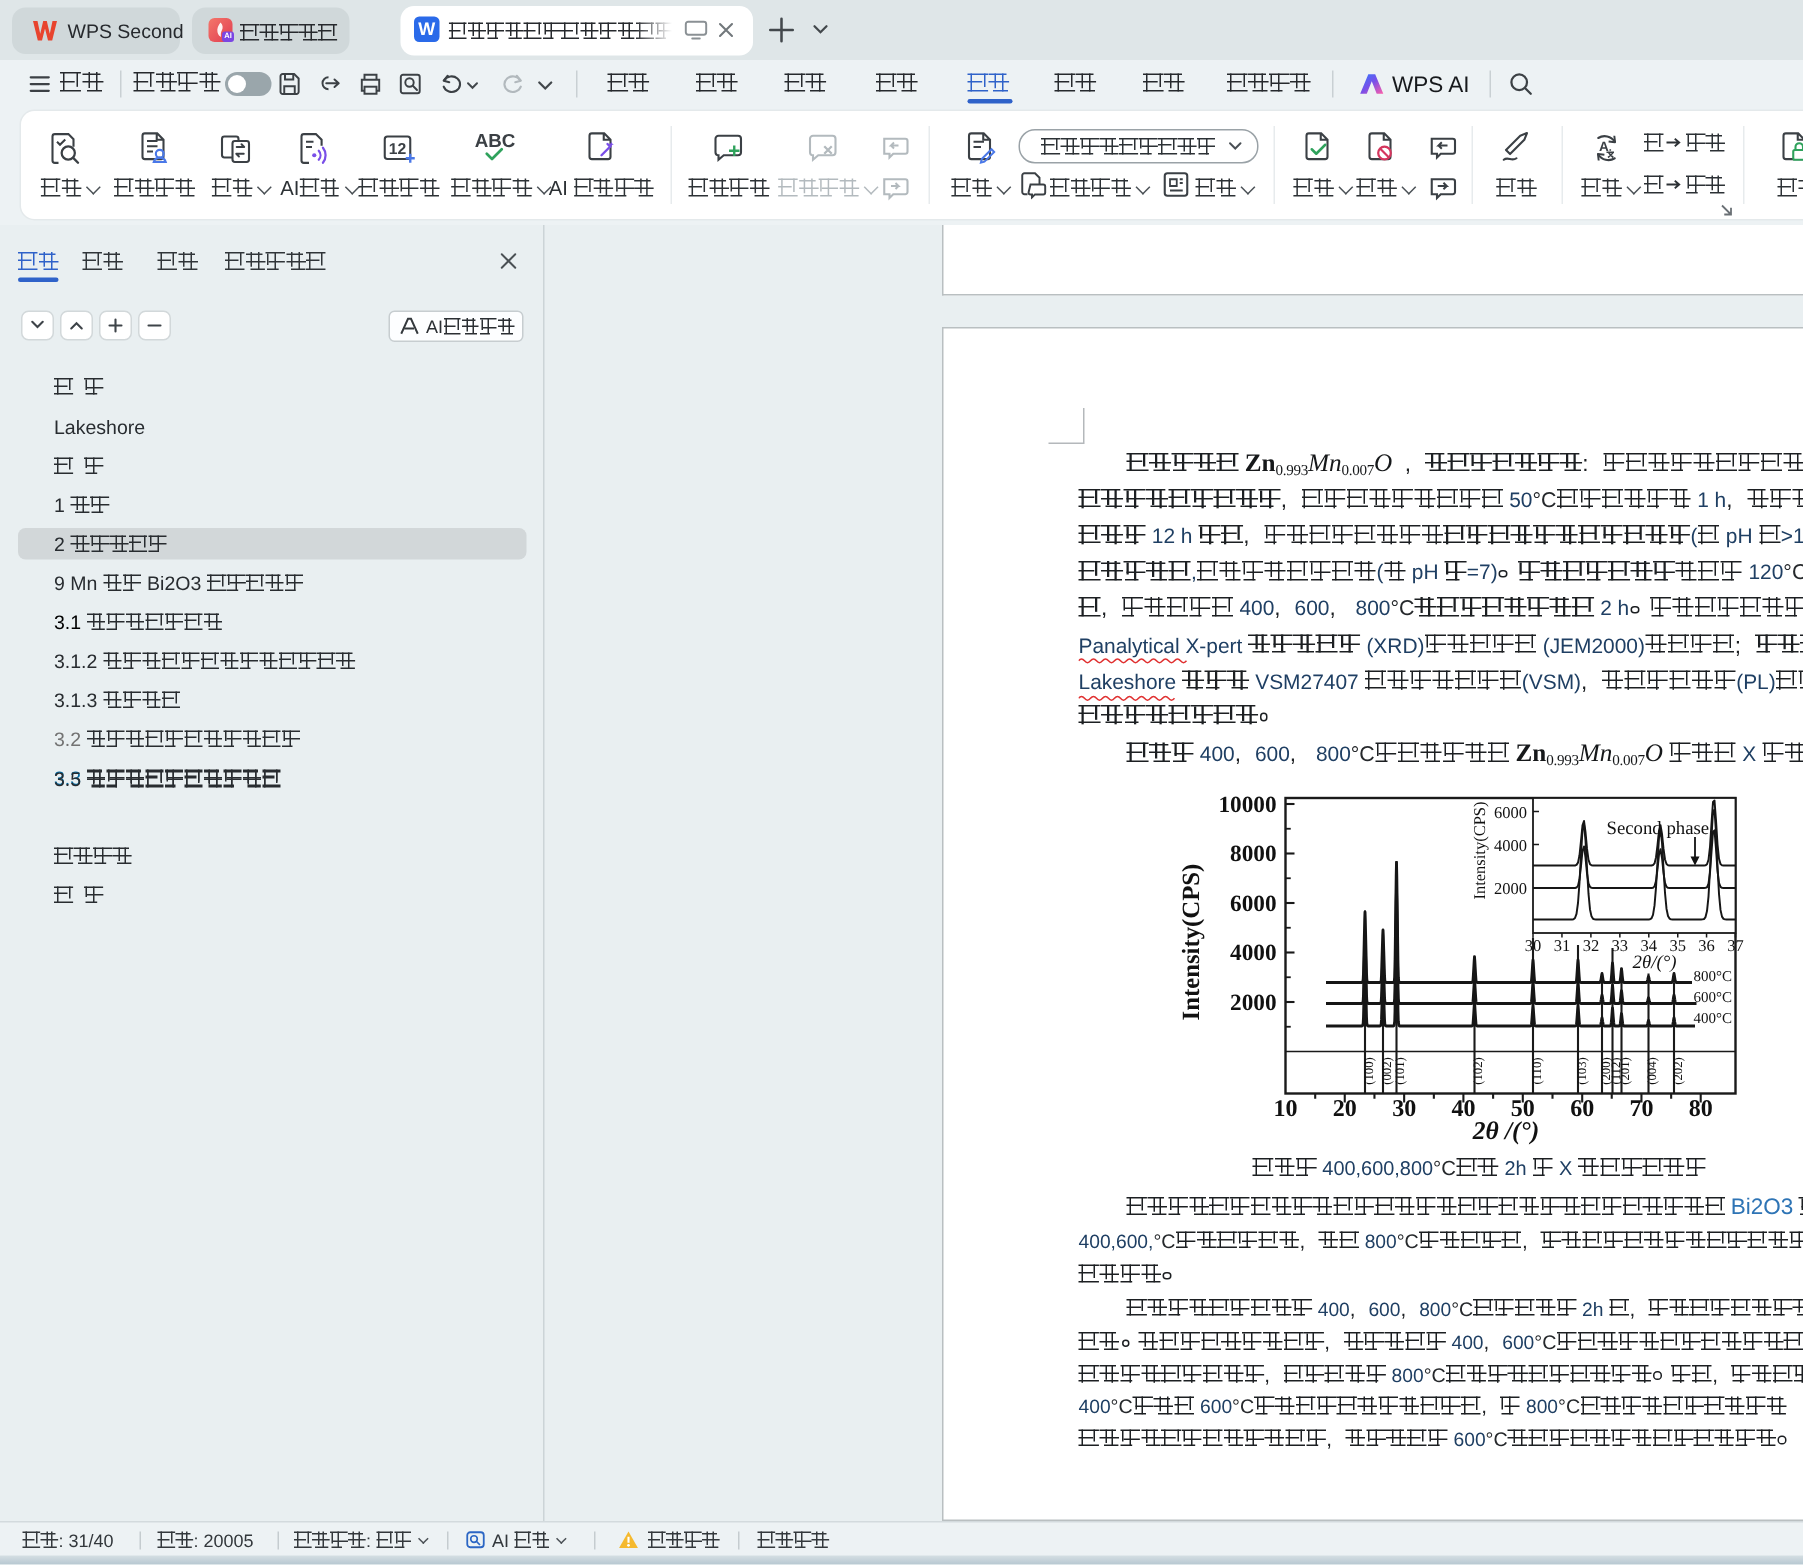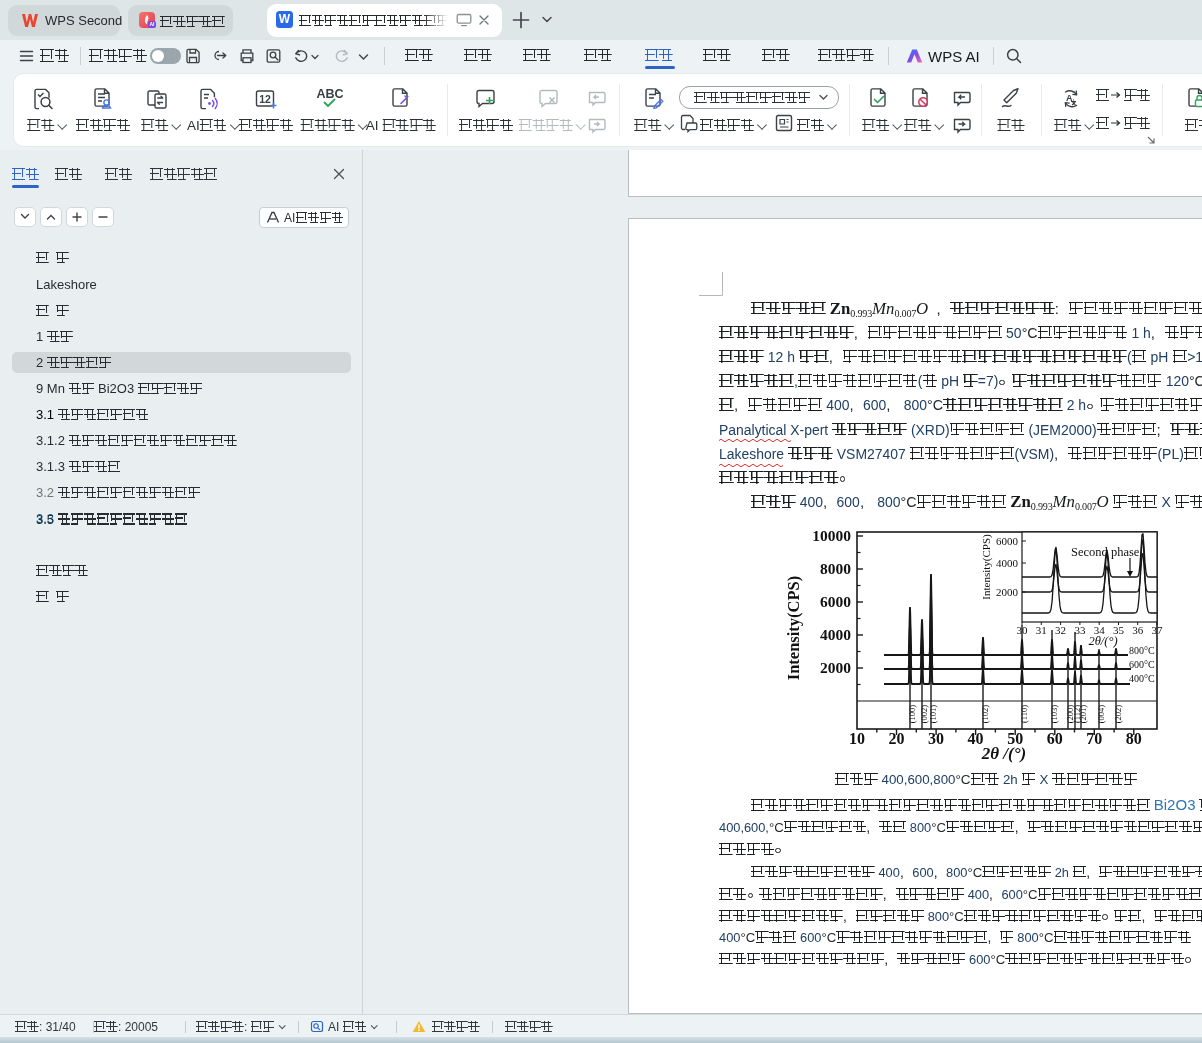--- a/index.html
+++ b/index.html
@@ -440,21 +440,21 @@
 <div class="abs row" style="left:719px;top:839px;font-size:13.8px;line-height:22px;--k:#1c1f22;color:#1c1f22"><i class="c"></i><i class="c"></i><i class="c"></i><i class="c"></i><i class="po"></i></div>
 <div class="abs row" style="left:751px;top:861.6px;font-size:13.8px;line-height:22px;--k:#1c1f22;color:#1c1f22"><i class="c"></i><i class="c"></i><i class="c"></i><i class="c"></i><i class="c"></i><i class="c"></i><i class="c"></i><i class="c"></i><i class="c"></i><i class="hs"></i><span class="n" style="font-size:.93em">400</span><i class="p">,</i><span class="n" style="font-size:.93em">600</span><i class="p">,</i><span class="n" style="font-size:.93em">800</span><span style="font-size:.95em;color:#26292c">°C</span><i class="c"></i><i class="c"></i><i class="c"></i><i class="c"></i><i class="c"></i><i class="hs"></i><span class="n" style="font-size:.93em">2h</span><i class="hs"></i><i class="c"></i><i class="p">,</i><i class="c"></i><i class="c"></i><i class="c"></i><i class="c"></i><i class="c"></i><i class="c"></i><i class="c"></i><i class="c"></i></div>
 <div class="abs row" style="left:719px;top:884px;font-size:13.8px;line-height:22px;--k:#1c1f22;color:#1c1f22"><i class="c"></i><i class="c"></i><i class="po"></i><i class="c"></i><i class="c"></i><i class="c"></i><i class="c"></i><i class="c"></i><i class="c"></i><i class="c"></i><i class="c"></i><i class="c"></i><i class="p">,</i><i class="c"></i><i class="c"></i><i class="c"></i><i class="c"></i><i class="c"></i><i class="hs"></i><span class="n" style="font-size:.93em">400</span><i class="p">,</i><span class="n" style="font-size:.93em">600</span><span style="font-size:.95em;color:#26292c">°C</span><i class="c"></i><i class="c"></i><i class="c"></i><i class="c"></i><i class="c"></i><i class="c"></i><i class="c"></i><i class="c"></i><i class="c"></i><i class="c"></i><i class="c"></i><i class="c"></i></div>
 <div class="abs row" style="left:719px;top:905.7px;font-size:13.8px;line-height:22px;--k:#1c1f22;color:#1c1f22"><i class="c"></i><i class="c"></i><i class="c"></i><i class="c"></i><i class="c"></i><i class="c"></i><i class="c"></i><i class="c"></i><i class="c"></i><i class="p">,</i><i class="c"></i><i class="c"></i><i class="c"></i><i class="c"></i><i class="c"></i><i class="hs"></i><span class="n" style="font-size:.93em">800</span><span style="font-size:.95em;color:#26292c">°C</span><i class="c"></i><i class="c"></i><i class="c"></i><i class="c"></i><i class="c"></i><i class="c"></i><i class="c"></i><i class="c"></i><i class="c"></i><i class="c"></i><i class="po"></i><i class="c"></i><i class="c"></i><i class="p">,</i><i class="c"></i><i class="c"></i><i class="c"></i><i class="c"></i></div>
 <div class="abs row" style="left:719px;top:927.3px;font-size:13.8px;line-height:22px;--k:#1c1f22;color:#1c1f22"><span class="n" style="font-size:.93em">400</span><span style="font-size:.95em;color:#26292c">°C</span><i class="c"></i><i class="c"></i><i class="c"></i><i class="hs"></i><span class="n" style="font-size:.93em">600</span><span style="font-size:.95em;color:#26292c">°C</span><i class="c"></i><i class="c"></i><i class="c"></i><i class="c"></i><i class="c"></i><i class="c"></i><i class="c"></i><i class="c"></i><i class="c"></i><i class="c"></i><i class="c"></i><i class="p">,</i><i class="c"></i><i class="hs"></i><span class="n" style="font-size:.93em">800</span><span style="font-size:.95em;color:#26292c">°C</span><i class="c"></i><i class="c"></i><i class="c"></i><i class="c"></i><i class="c"></i><i class="c"></i><i class="c"></i><i class="c"></i><i class="c"></i><i class="c"></i></div>
 <div class="abs row" style="left:719px;top:948.6px;font-size:13.8px;line-height:22px;--k:#1c1f22;color:#1c1f22"><i class="c"></i><i class="c"></i><i class="c"></i><i class="c"></i><i class="c"></i><i class="c"></i><i class="c"></i><i class="c"></i><i class="c"></i><i class="c"></i><i class="c"></i><i class="c"></i><i class="p">,</i><i class="c"></i><i class="c"></i><i class="c"></i><i class="c"></i><i class="c"></i><i class="hs"></i><span class="n" style="font-size:.93em">600</span><span style="font-size:.95em;color:#26292c">°C</span><i class="c"></i><i class="c"></i><i class="c"></i><i class="c"></i><i class="c"></i><i class="c"></i><i class="c"></i><i class="c"></i><i class="c"></i><i class="c"></i><i class="c"></i><i class="c"></i><i class="c"></i><i class="po"></i></div>
 <div class="abs" style="left:0;top:1014px;width:1202px;height:29px;background:#edf2f4;border-top:1px solid #d3dadd"></div>
 <div class="abs" style="left:0;top:1037px;width:1202px;height:6px;background:linear-gradient(#d5dfe3,#b7c7d1)"></div>
 <div class="abs row" style="left:15px;top:1020px;font-size:12px;--k:#33383c;color:#33383c"><i class="c"></i><i class="c"></i>: 31/40</div>
 <div class="abs" style="left:93px;top:1021px;width:1px;height:12px;background:#c5cccf"></div>
-<div class="abs row" style="left:94px;top:1020px;font-size:12px;--k:#33383c;color:#33383c"><i class="c"></i><i class="c"></i>: 20005</div>
+<div class="abs row" style="left:105px;top:1020px;font-size:12px;--k:#33383c;color:#33383c"><i class="c"></i><i class="c"></i>: 20005</div>
 <div class="abs" style="left:185px;top:1021px;width:1px;height:12px;background:#c5cccf"></div>
 <div class="abs row" style="left:196px;top:1020px;font-size:12px;--k:#33383c;color:#33383c"><i class="c"></i><i class="c"></i><i class="c"></i><i class="c"></i>: <i class="c"></i><i class="c"></i><i style="display:inline-block;width:5px;height:5px;border-right:1.4px solid #4a5055;border-bottom:1.4px solid #4a5055;transform:rotate(45deg) translateY(-1px);vertical-align:2px;margin-left:4px"></i></div>
 <div class="abs" style="left:298px;top:1021px;width:1px;height:12px;background:#c5cccf"></div>
 <svg class="abs" style="left:310px;top:1020px" width="14" height="13" viewBox="0 0 14 13">
 <rect x="1.5" y="1.5" width="11" height="10" rx="2" fill="none" stroke="#2c66c4" stroke-width="1.2"></rect>
 <circle cx="6" cy="6" r="2.2" fill="none" stroke="#2c66c4" stroke-width="1.1"></circle>
     <path d="M7.8 7.8 L10 10" stroke="#2c66c4" stroke-width="1.1"></path>
   </svg>
 <div class="abs row" style="left:328px;top:1020px;font-size:12px;--k:#33383c;color:#33383c">AI <i class="c"></i><i class="c"></i><i style="display:inline-block;width:5px;height:5px;border-right:1.4px solid #4a5055;border-bottom:1.4px solid #4a5055;transform:rotate(45deg) translateY(-1px);vertical-align:2px;margin-left:4px"></i></div>
 <div class="abs" style="left:396px;top:1021px;width:1px;height:12px;background:#c5cccf"></div>

